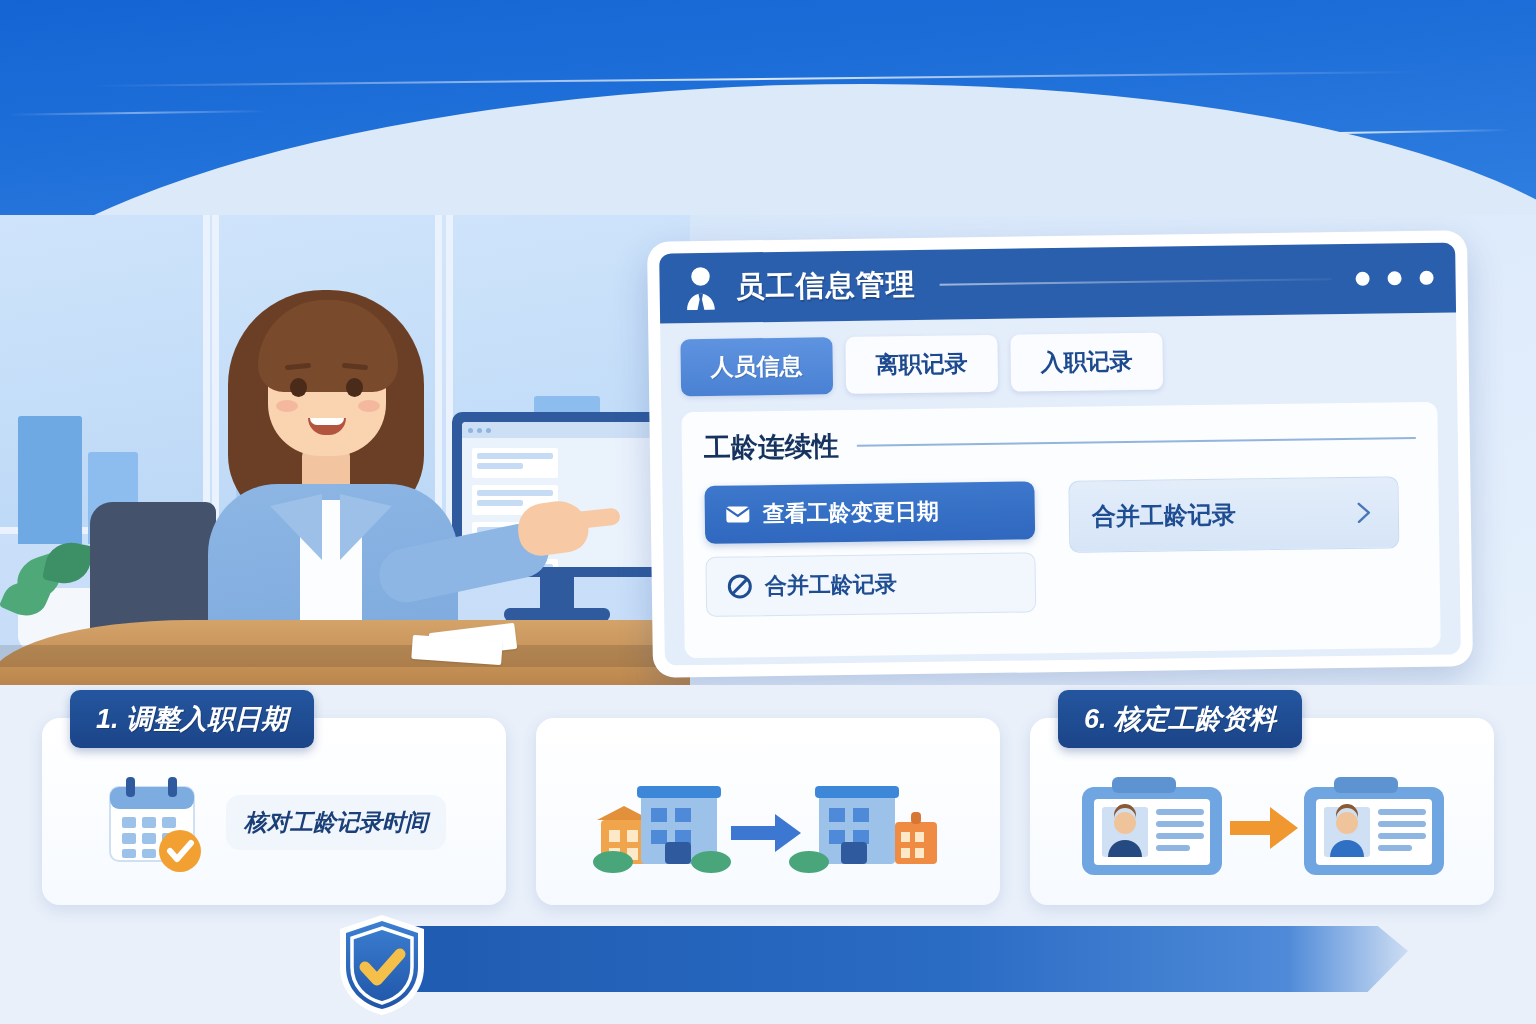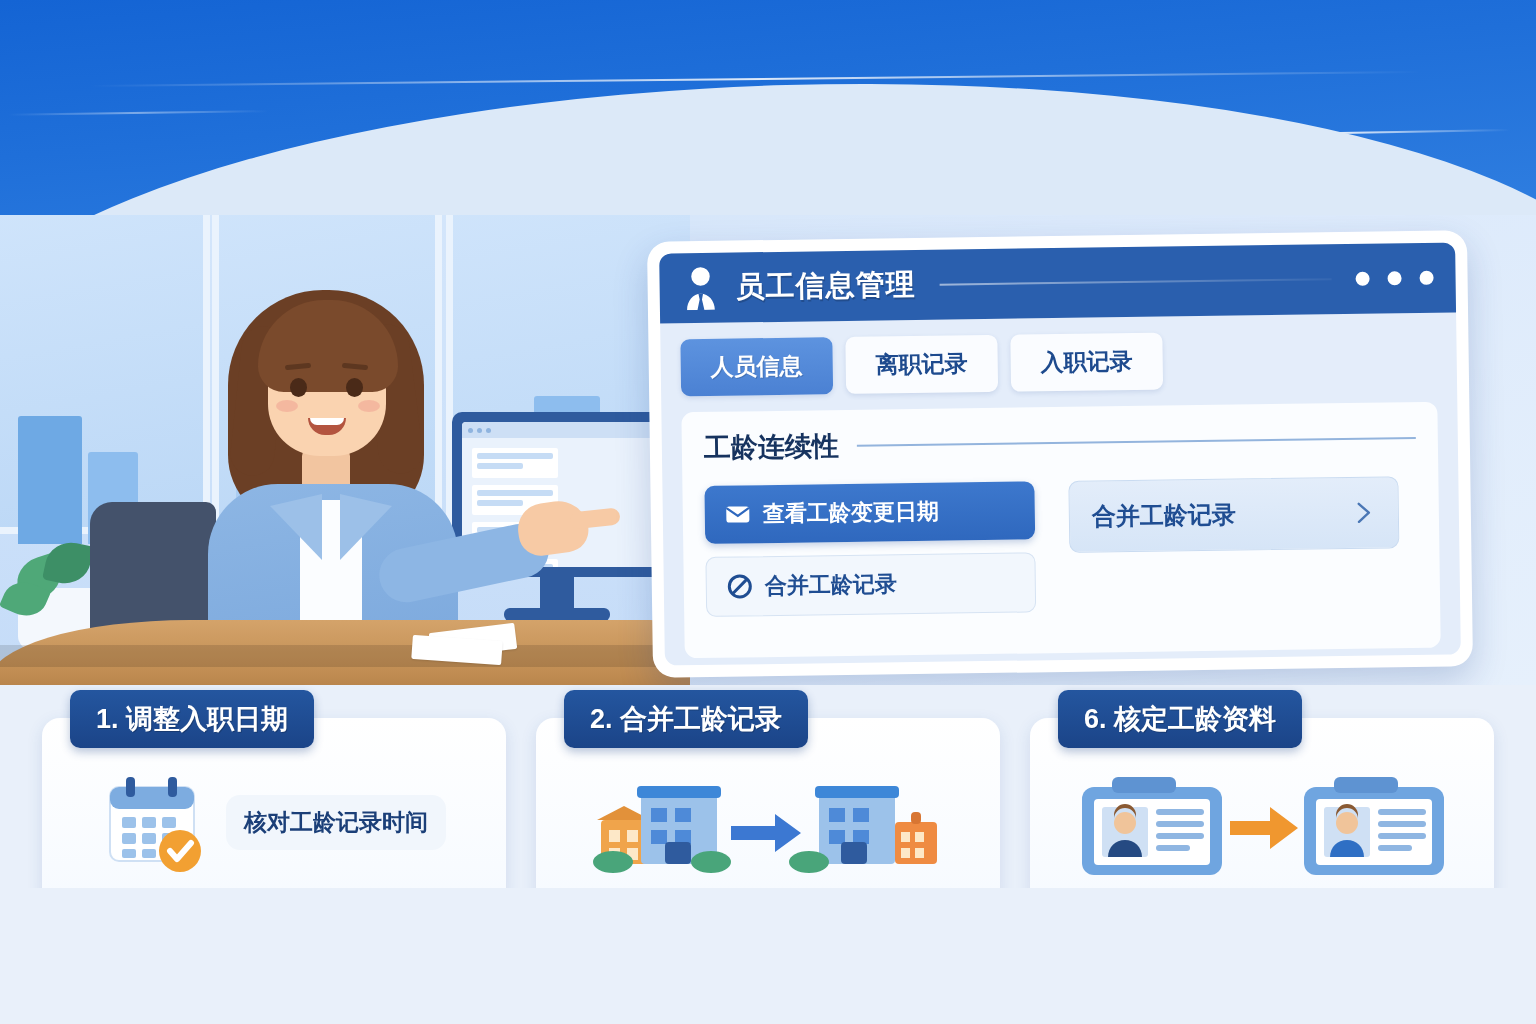--- a/index.html
+++ b/index.html
@@ -3,21 +3,21 @@
 <meta charset="utf-8">
 <style>
   * { box-sizing: border-box; margin: 0; padding: 0; }
   html, body {
     width: 1536px; height: 1024px;
     font-family: "Liberation Sans", "DejaVu Sans", sans-serif;
     overflow: hidden;
   }
   body { background: #e9f0fa; position: relative; }
 
-  .stage { position: absolute; inset: 0; width: 1536px; height: 888px; overflow: hidden; }
+  .stage { position: absolute; inset: 0; width: 1536px; height: 1024px; overflow: hidden; }
 
   
   .header {
     position: absolute; left: 0; top: 0; width: 1536px; height: 215px;
     background: linear-gradient(175deg, #1464d4 0%, #1f6fd9 45%, #2f7ee0 100%);
     overflow: hidden; z-index: 5;
   }
   .header .curve {
     position: absolute; left: -60px; bottom: -130px; width: 1700px; height: 260px;
     background: #dce9f8; border-radius: 50% 50% 0 0 / 100% 100% 0 0;
@@ -193,21 +193,21 @@
   .btn.wide {
     width: 330px; justify-content: space-between; background: linear-gradient(180deg,#e3edfa 0%, #d6e5f7 100%);
     color: #1f4d92; border: 1px solid #c9dbf1; padding: 19px 22px; font-size: 24px;
   }
   .btn-ico { width: 26px; height: 26px; flex: none; }
 
   
   .cards { position: absolute; left: 0; top: 690px; width: 1536px; height: 215px; display: flex; gap: 30px; padding: 0 42px; }
   .card {
     flex: 1; position: relative; background: linear-gradient(180deg,#ffffff 0%, #f6faff 100%);
-    border-radius: 18px; box-shadow: 0 5px 16px rgba(40,80,150,.13); margin-top: 28px;
+    border-radius: 18px; box-shadow: 0 5px 16px rgba(40,80,150,.13); margin-top: 28px; font-style: italic;
   }
   .card-badge {
     position: absolute; left: 28px; top: -28px; padding: 11px 26px;
     background: linear-gradient(180deg,#24569f 0%, #1b4488 100%); color: #fff;
     font-size: 27px; font-weight: 700; border-radius: 10px;
     box-shadow: 0 4px 10px rgba(20,60,130,.3); white-space: nowrap;
     text-shadow: 1px 1px 0 rgba(0,0,0,.2);
   }
   .card-inner { display: flex; align-items: center; justify-content: center; gap: 16px; height: 100%; padding: 34px 20px 12px; }
   .pill {
@@ -419,21 +419,20 @@
             <rect x="40" y="78" width="14" height="9" rx="2"></rect>
           </g>
           <circle cx="78" cy="80" r="21" fill="#f2a032"></circle>
           <path d="M68 80l7 8 14-16" stroke="#ffffff" stroke-width="6" fill="none" stroke-linecap="round" stroke-linejoin="round"></path>
         </svg>
         <span class="pill">核对工龄记录时间</span>
       </div>
     </div>
 
     <div class="card">
-      <div class="card-badge">2. 合并工龄记录</div>
       <div class="card-inner">
         <svg width="370" height="110" viewBox="0 0 370 110">
 
           <rect x="18" y="52" width="46" height="44" rx="4" fill="#f0a44b"></rect>
           <path d="M14 52l27-14 27 14z" fill="#e2913a"></path>
           <g fill="#fde8c8">
               <rect x="26" y="62" width="11" height="12"></rect>
               <rect x="44" y="62" width="11" height="12"></rect>
               <rect x="26" y="80" width="11" height="12"></rect>
               <rect x="44" y="80" width="11" height="12"></rect>

